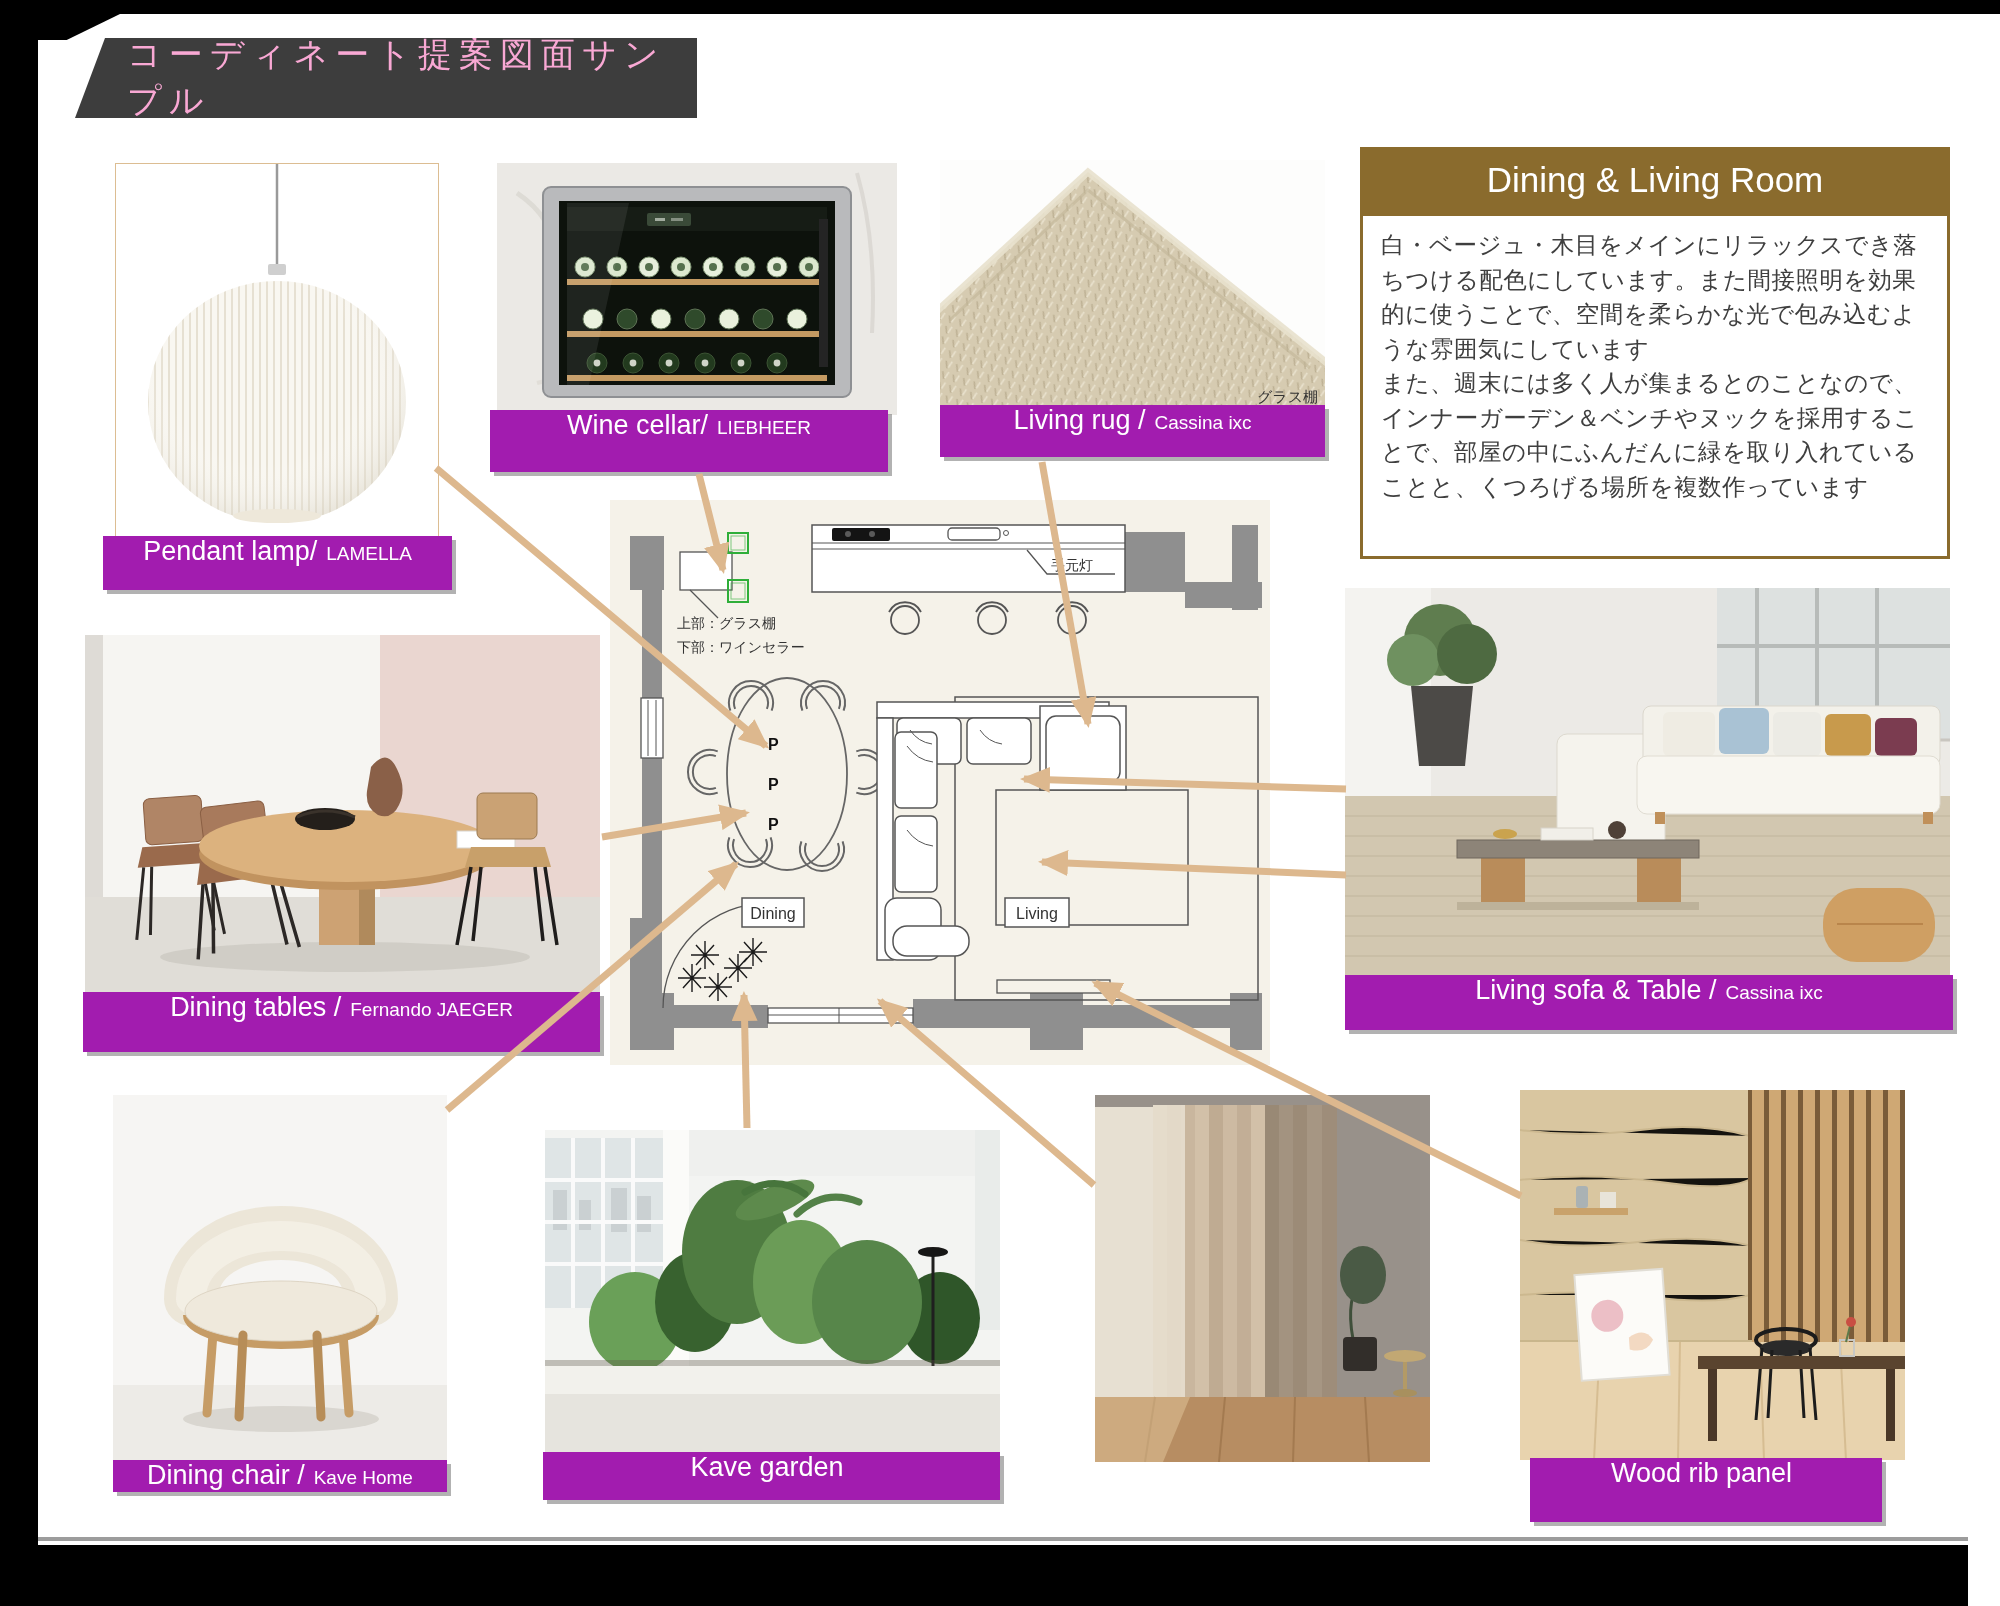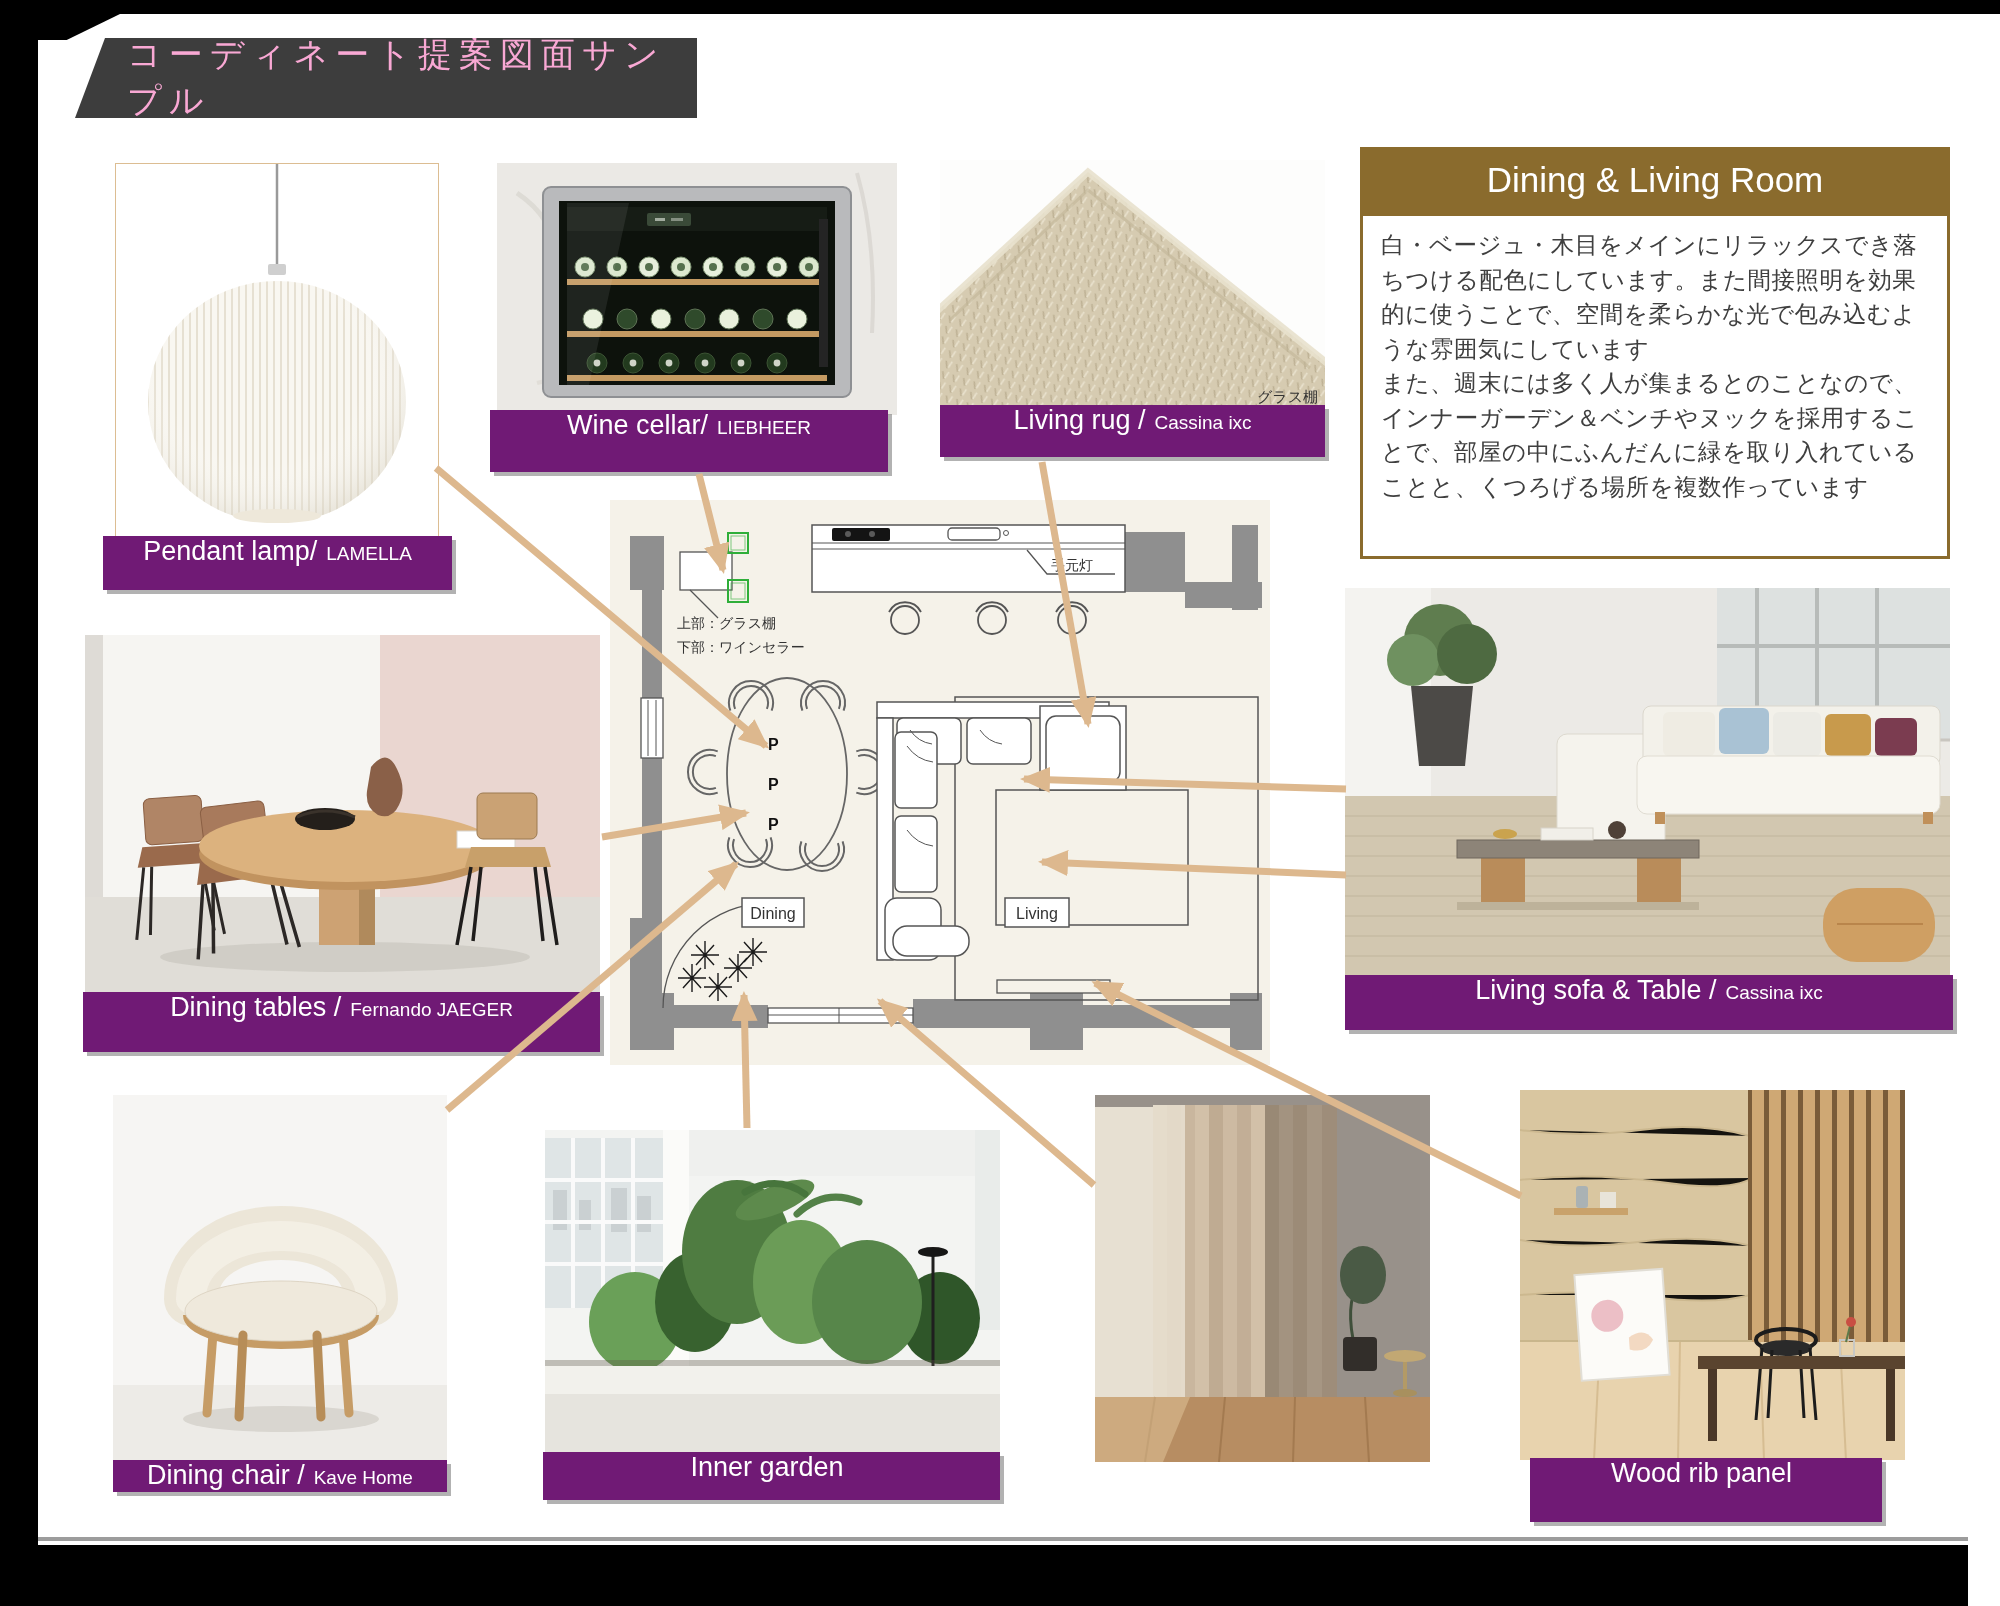--- a/index.html
+++ b/index.html
@@ -10,21 +10,21 @@
   .bar{background:#000;}
   .bottom-grayline{background:#9c9c9c;}
   
   .banner{background:#3d3d3d;color:#f9a8d4;display:flex;align-items:center;
           clip-path:polygon(30px 0,100% 0,100% 100%,0 100%);}
   .banner span{font-size:34px;letter-spacing:7px;padding-left:52px;}
   .banner-flag{background:#000;clip-path:polygon(0 0,100% 0,35% 100%,0 100%);}
   
   .photo{position:absolute;overflow:hidden;}
   .photo svg{display:block;}
-  .card-label{position:absolute;background:#701a75;color:#fff;display:flex;align-items:baseline;
+  .card-label{position:absolute;background:#a21caf;color:#fff;display:flex;align-items:baseline;
               justify-content:center;gap:9px;box-shadow:4px 4px 0 rgba(115,115,115,.55);}
   .lbl-main{font-size:27px;}
   .lbl-brand{font-size:19px;}
   .rug-note{position:absolute;font-size:15px;color:#333;}
   
   .info-head{background:#8A6B2D;color:#ffffff;display:flex;align-items:center;justify-content:center;
              font-size:35px;}
   .info-box{background:#fff;border:3px solid #8A6B2D;box-sizing:border-box;padding:12px 18px;
             color:#3f3f3f;font-size:23.5px;line-height:1.47;letter-spacing:.5px;}
   .info-box p{margin:0;}
@@ -317,21 +317,21 @@
           <ellipse cx="230" cy="70" rx="42" ry="14" fill="#5d8a4c"></ellipse>
         </g>
       <path d="M200 62 q32 -18 60 2" stroke="#47753c" stroke-width="7" fill="none" stroke-linecap="round"></path>
       <path d="M252 84 q28 -26 62 -12" stroke="#538148" stroke-width="7" fill="none" stroke-linecap="round"></path>
       <rect x="0" y="230" width="455" height="8" fill="#5e5748" opacity=".35"></rect>
       <rect x="0" y="236" width="455" height="28" fill="#f2f1ec"></rect>
       <rect x="0" y="264" width="455" height="58" fill="#e6e4de"></rect>
     </svg>
   </div>
   <div class="card-label" style="left:543px;top:1452px;width:457px;height:48px;">
-    <span class="lbl-main">Inner garden</span>
+    <span class="lbl-main">Kave garden</span>
     <span class="lbl-brand"></span>
   </div>
 
   <div class="photo" style="left:1095px;top:1095px;width:335px;height:367px;">
     <svg width="335" height="367" viewBox="0 0 335 367">
       <rect width="335" height="367" fill="#98918a"></rect>
       <rect x="0" y="12" width="100" height="290" fill="#e7e0d2"></rect>
       <g>
         <rect x="58" y="10" width="14" height="292" fill="#d2c0a8"></rect>
           <rect x="72" y="10" width="14" height="292" fill="#bfab92"></rect>

